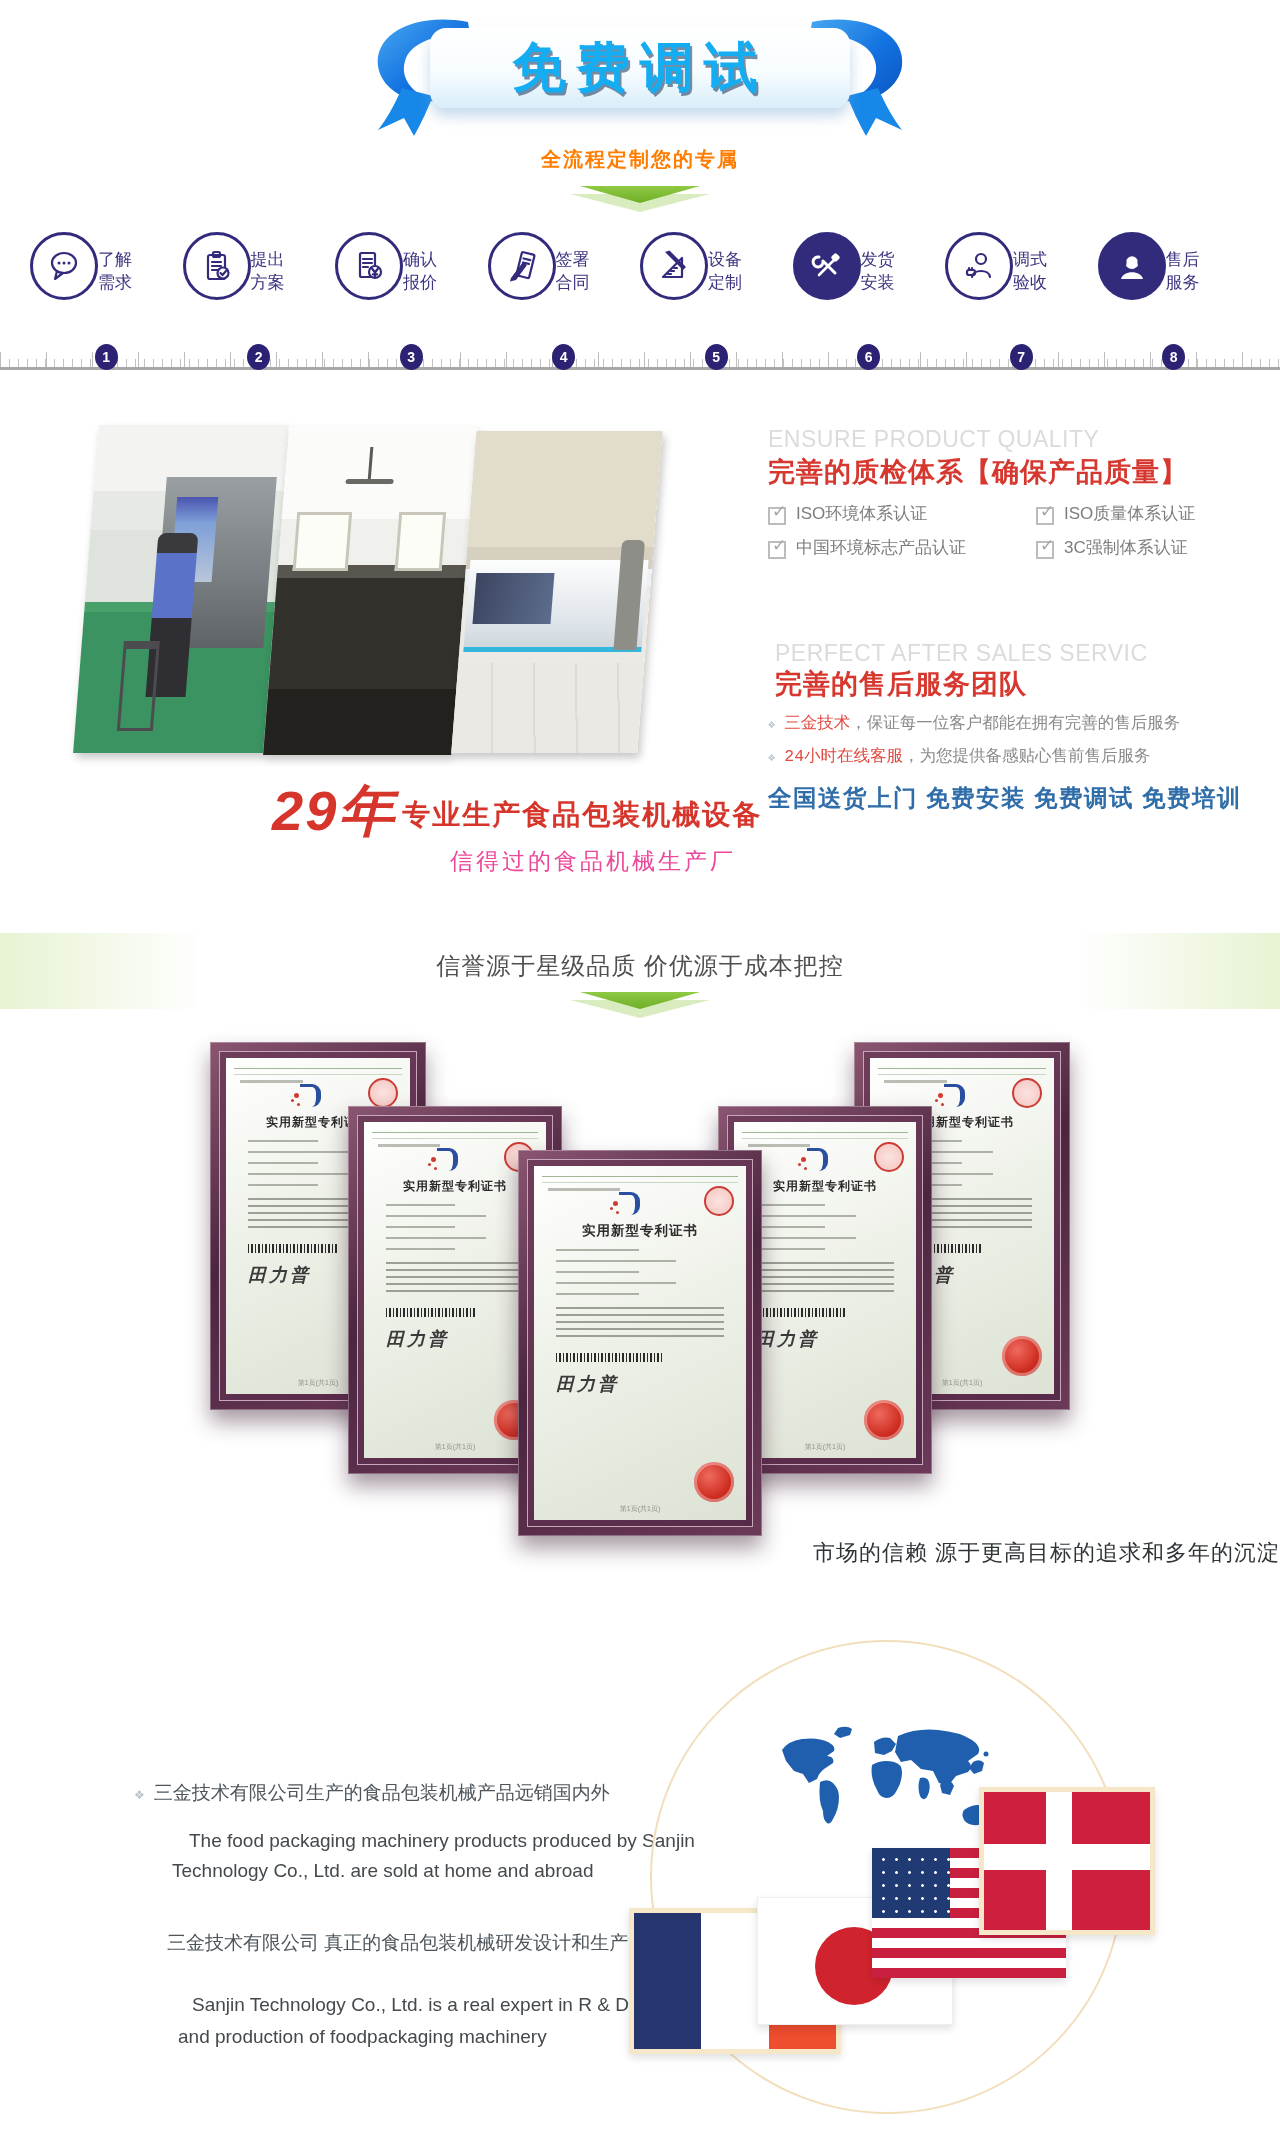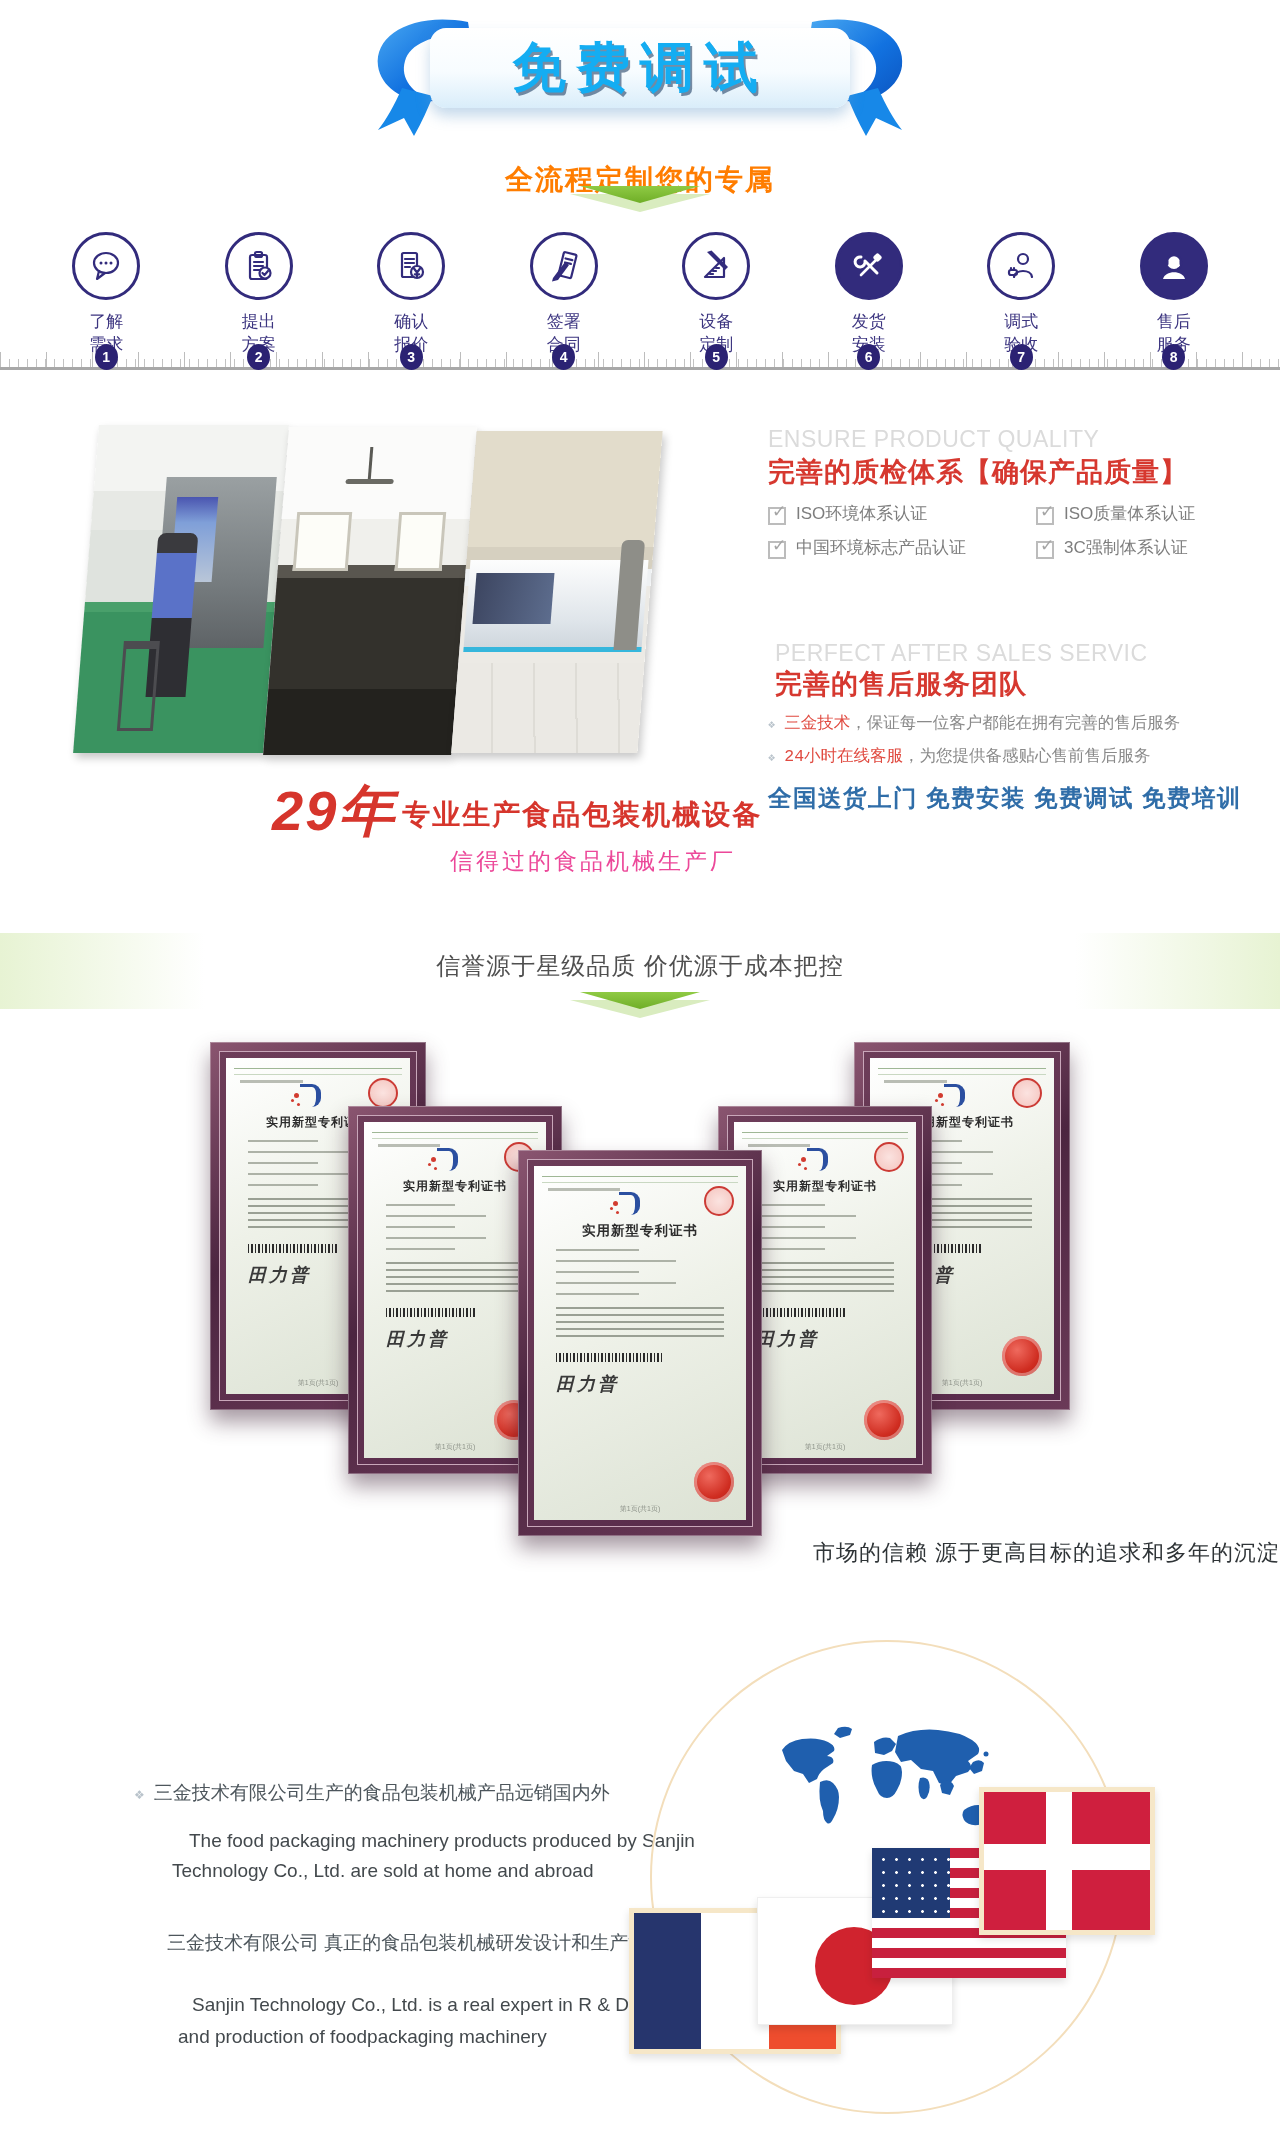--- a/index.html
+++ b/index.html
@@ -7,32 +7,32 @@
   .page{position:absolute;inset:0;}
 
   
   .banner{position:absolute;left:50%;top:8px;transform:translateX(-50%);width:600px;height:132px;}
   .banner svg{position:absolute;left:0;top:0;}
   .banner-box{position:absolute;left:90px;top:20px;width:420px;height:80px;border-radius:16px;
     background:linear-gradient(#ffffff 0%,#f7fcff 55%,#d9edfa 100%);
     box-shadow:0 8px 14px rgba(110,160,205,.4);display:flex;align-items:center;justify-content:center;}
   .banner-title{font-size:54px;font-weight:900;color:#14adf2;letter-spacing:10px;
     text-shadow:2px 3px 0 rgba(14,48,88,.55);}
-  .subtitle{position:absolute;left:0;top:161px;width:100%;text-align:center;
-    font-size:28px;font-weight:bold;color:#ff7d00;letter-spacing:2px;}
+  .subtitle{position:absolute;left:0;top:146px;width:100%;text-align:center;
+    font-size:20px;font-weight:bold;color:#ff7d00;letter-spacing:2px;}
   .arrow{position:relative;width:150px;height:26px;margin:0 auto;}
   .arrow .a2{position:absolute;left:5px;top:8px;width:140px;height:18px;background:#d9ecbf;
     clip-path:polygon(0 0,100% 0,50% 100%);}
   .arrow .a1{position:absolute;left:15px;top:0;width:120px;height:17px;
     background:linear-gradient(#8fca44,#6fae27);clip-path:polygon(0 0,100% 0,50% 100%);}
   .arrow-top{position:absolute;left:50%;top:186px;transform:translateX(-50%);}
 
   
   .steps{position:absolute;left:30px;top:232px;width:1220px;display:flex;}
-  .step{flex:1;display:flex;flex-direction:column;align-items:center;}
+  .step{flex:1;display:flex;flex-direction:row;align-items:center;}
   .icircle{width:62px;height:62px;border:3px solid #322b7c;border-radius:50%;
     display:flex;align-items:center;justify-content:center;background:#fff;}
   .icircle.filled{background:#322b7c;}
   .slabel{margin-top:10px;font-size:17px;line-height:23px;color:#3c3580;text-align:center;}
   .ruler{position:absolute;left:0;top:350px;width:1280px;height:17px;border-bottom:3px solid #a8a8a8;}
   .ruler::before{content:"";position:absolute;left:0;right:0;bottom:0;height:8px;
     background:repeating-linear-gradient(to right,#c2c2c2 0 1px,transparent 1px 9px);}
   .ruler::after{content:"";position:absolute;left:0;right:0;bottom:0;height:15px;
     background:repeating-linear-gradient(to right,#bdbdbd 0 1px,transparent 1px 46px);}
   .badges{position:absolute;left:30px;top:344px;width:1220px;display:flex;}

